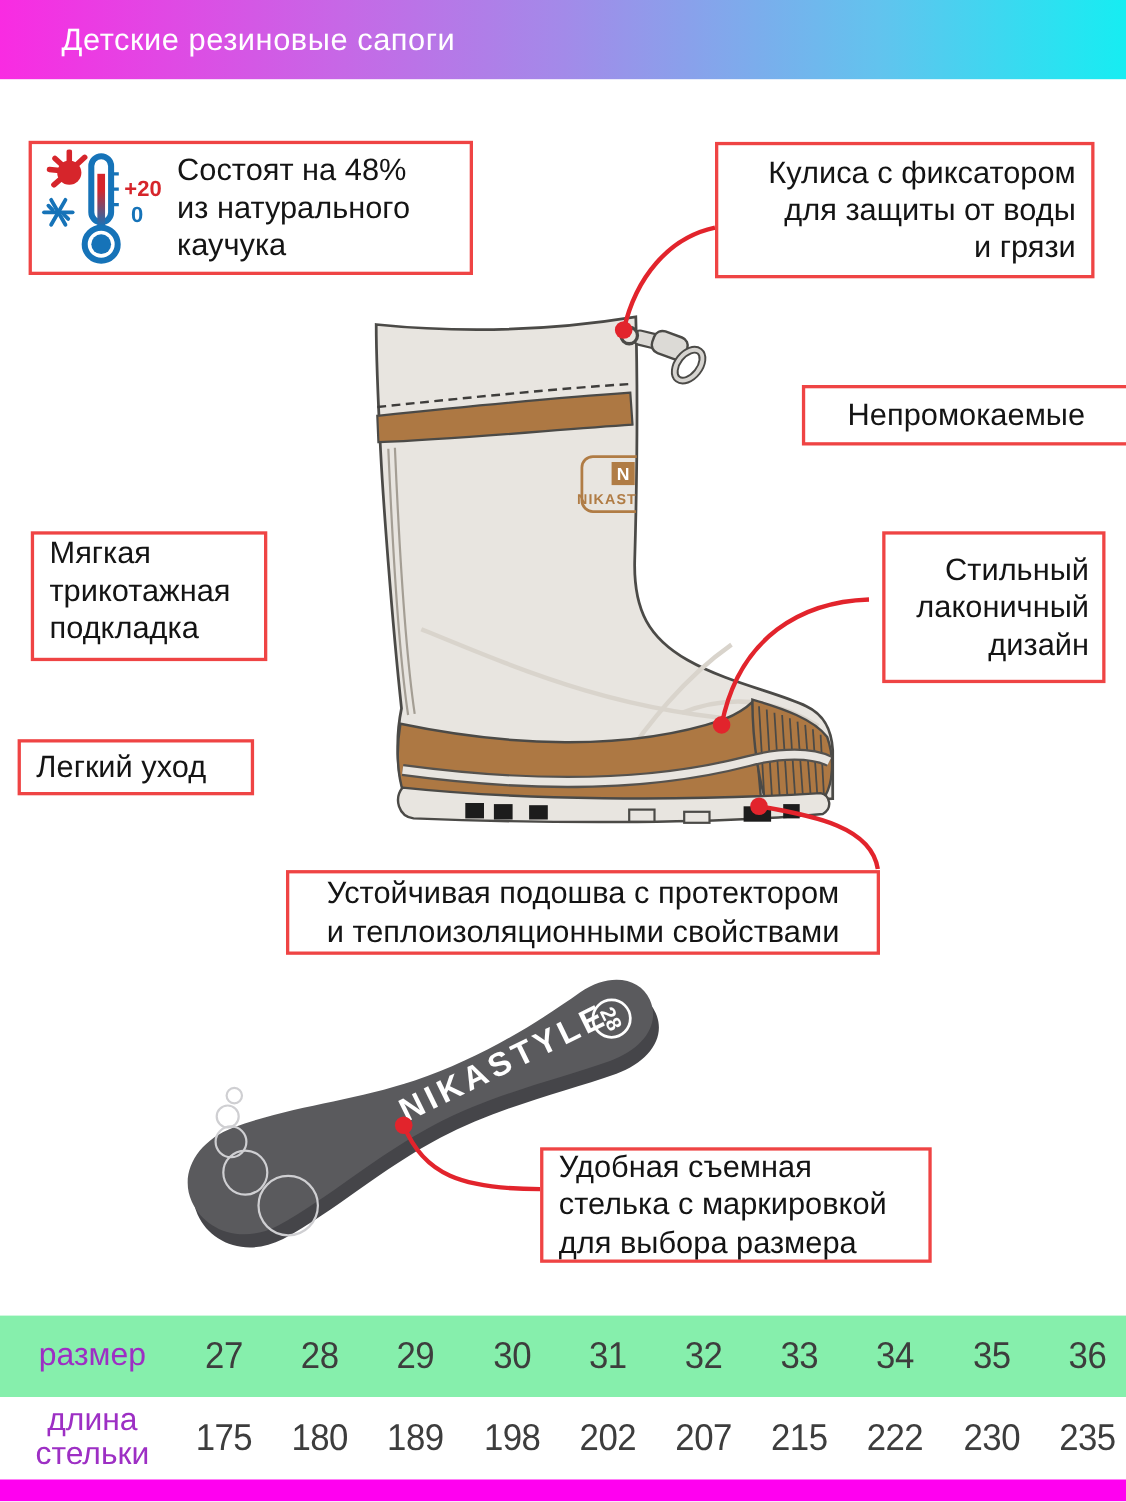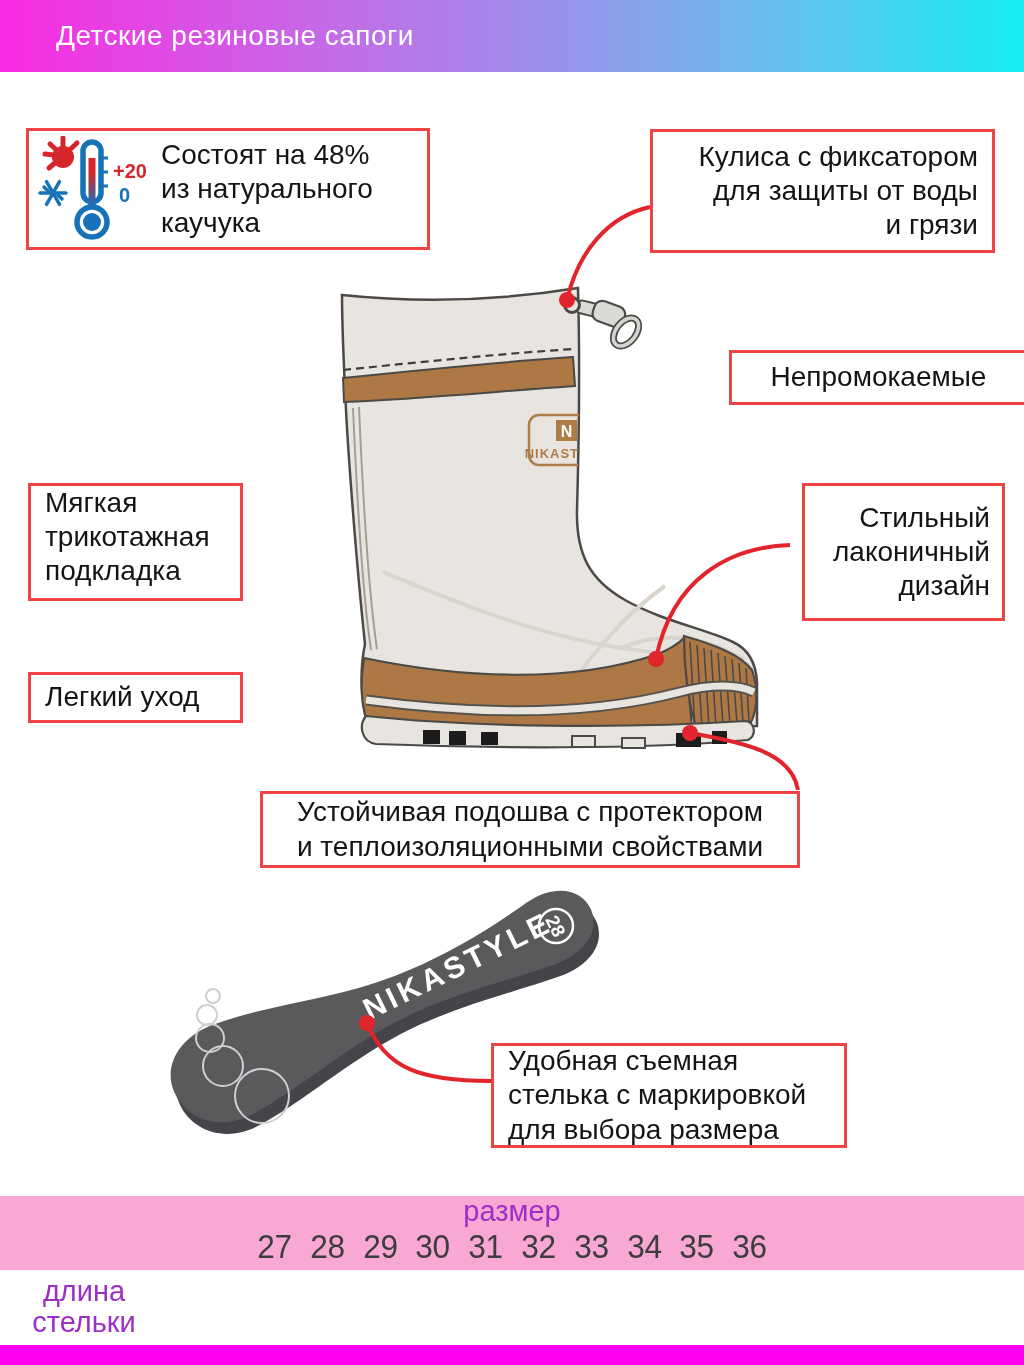--- a/index.html
+++ b/index.html
@@ -11,26 +11,26 @@
   .header h1{margin:0 0 0 56px;font-size:28px;font-weight:normal;color:#fff;letter-spacing:.5px;}
   .diagram-svg{position:absolute;left:0;top:0;z-index:1;}
   .callout{position:absolute;z-index:2;background:#fff;border:3px solid #ef4444;
            color:#141414;font-size:28px;line-height:1.22;display:flex;box-sizing:border-box;}
   .callout .txt{white-space:pre-line;}
   .co-composition{left:26px;top:128px;width:404px;height:122px;align-items:center;padding:0 10px 0 8px;gap:12px;}
   .co-drawstring{left:650px;top:129px;width:345px;height:124px;align-items:center;justify-content:flex-end;text-align:right;padding-right:14px;}
   .co-waterproof{left:729px;top:350px;width:299px;height:55px;align-items:center;justify-content:center;text-align:center;}
   .co-lining{left:28px;top:483px;width:215px;height:118px;align-items:flex-start;padding-left:14px;}
   .co-design{left:802px;top:483px;width:203px;height:138px;align-items:center;justify-content:flex-end;text-align:right;padding-right:12px;}
-  .co-care{left:28px;top:672px;width:215px;height:51px;align-items:center;padding-left:14px;}
+  .co-care{left:16px;top:672px;width:215px;height:51px;align-items:center;padding-left:14px;}
   .co-sole{left:260px;top:791px;width:540px;height:77px;align-items:center;justify-content:center;text-align:center;}
   .co-insole{left:491px;top:1043px;width:356px;height:105px;align-items:center;padding-left:14px;}
   .size-table{position:absolute;left:0;top:1196px;width:1024px;z-index:2;}
   .trow{display:flex;height:74px;align-items:center;}
-  .trow.gray{background:#f9a8d4;flex-direction:column;}
+  .trow.gray{background:#86efac;}
   .tlabel{width:168px;display:flex;align-items:center;justify-content:center;
           color:#9d2fc4;font-size:29px;line-height:1.08;text-align:center;white-space:pre-line;}
   .tcells{flex:1;display:flex;gap:16px;}
   .cell{flex:1;text-align:center;font-size:34px;font-weight:300;color:#3d3d3d;
         transform:scaleX(.93);letter-spacing:-.5px;}
   .bottom-bar{position:absolute;left:0;top:1345px;width:1024px;height:20px;background:#ff00f0;z-index:2;}
 </style>
 </head>
 <body>
 
@@ -240,17 +240,29 @@
           <div class="cell">32</div>
           <div class="cell">33</div>
           <div class="cell">34</div>
           <div class="cell">35</div>
           <div class="cell">36</div>
         </div>
     </div>
     <div class="trow">
       <div class="tlabel">длина
 стельки</div>
+      <div class="tcells">
+          <div class="cell">175</div>
+          <div class="cell">180</div>
+          <div class="cell">189</div>
+          <div class="cell">198</div>
+          <div class="cell">202</div>
+          <div class="cell">207</div>
+          <div class="cell">215</div>
+          <div class="cell">222</div>
+          <div class="cell">230</div>
+          <div class="cell">235</div>
+        </div>
     </div>
   </div>
 
   <div class="bottom-bar"></div>
 </div>
 
 </body></html>

